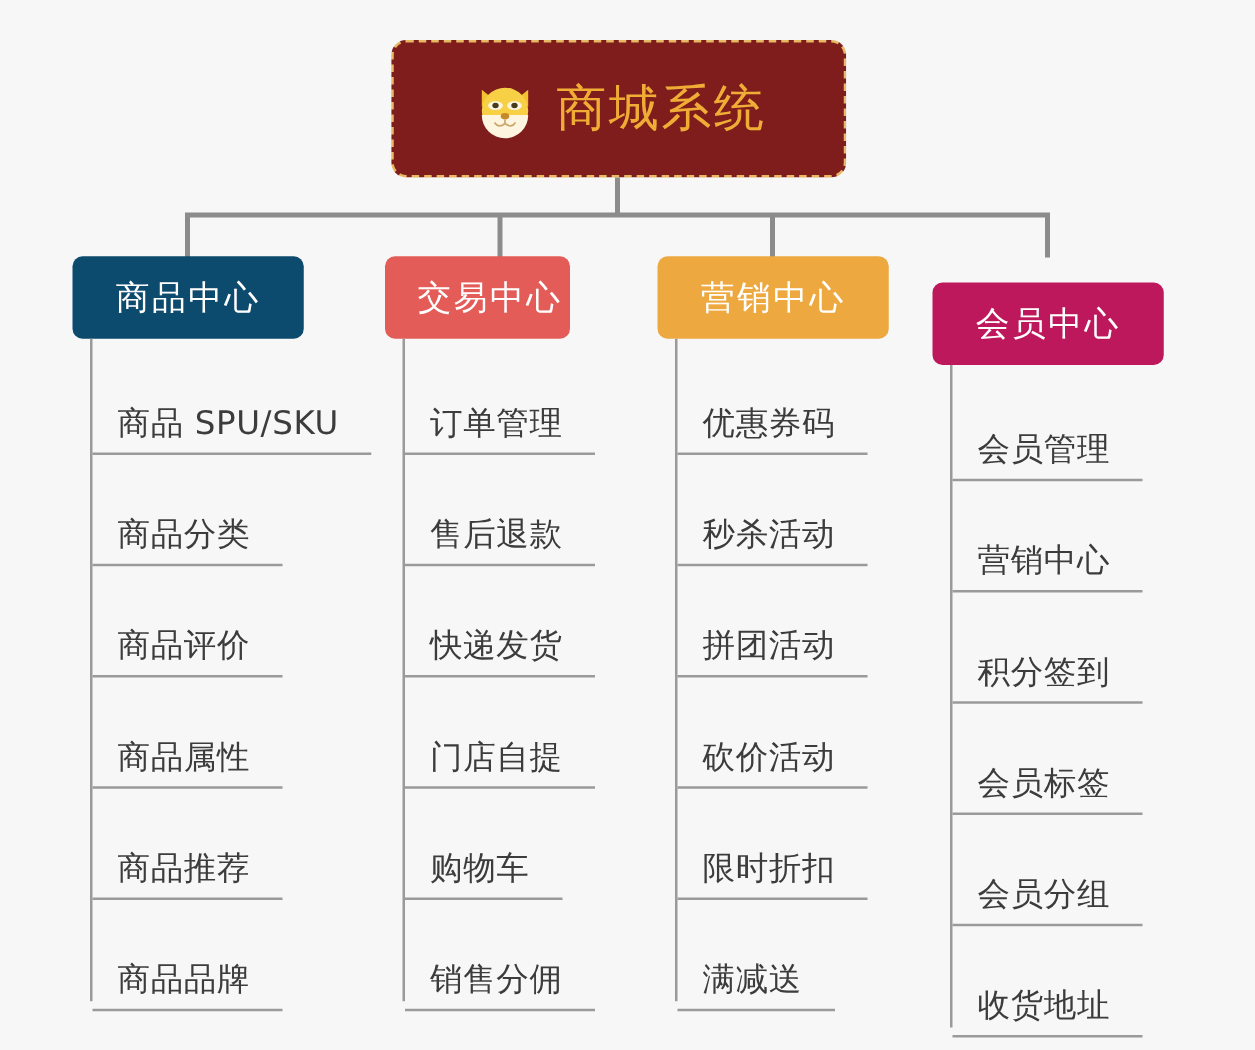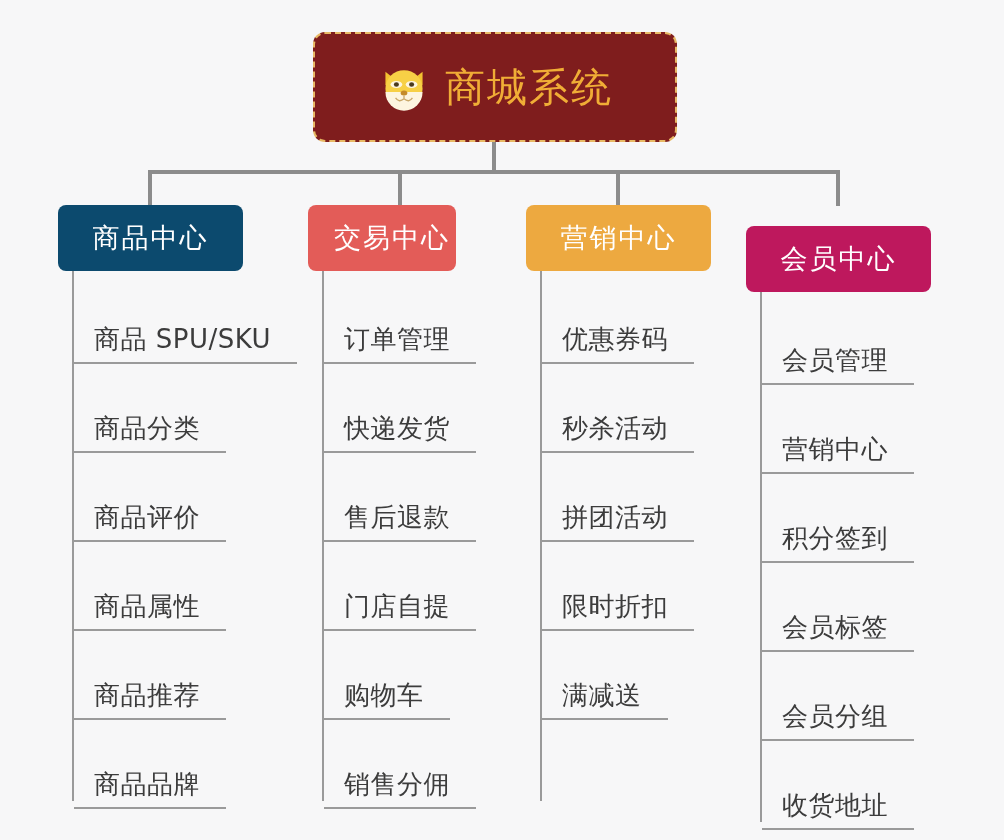--- a/index.html
+++ b/index.html
@@ -196,24 +196,24 @@
 
   <div class="branch" id="branch-1">
     <div class="branch-header" style="background: rgb(227, 92, 88);">
       <span>交易中心</span>
     </div>
     <div class="branch-items">
       <div class="leaf">
           <span class="leaf-inner">订单管理</span>
         </div>
       <div class="leaf">
+          <span class="leaf-inner">售后退款</span>
+        </div>
+      <div class="leaf">
           <span class="leaf-inner">快递发货</span>
-        </div>
-      <div class="leaf">
-          <span class="leaf-inner">售后退款</span>
         </div>
       <div class="leaf">
           <span class="leaf-inner">门店自提</span>
         </div>
       <div class="leaf">
           <span class="leaf-inner">购物车</span>
         </div>
       <div class="leaf">
           <span class="leaf-inner">销售分佣</span>
         </div>
@@ -228,20 +228,23 @@
       <div class="leaf">
           <span class="leaf-inner">优惠券码</span>
         </div>
       <div class="leaf">
           <span class="leaf-inner">秒杀活动</span>
         </div>
       <div class="leaf">
           <span class="leaf-inner">拼团活动</span>
         </div>
       <div class="leaf">
+          <span class="leaf-inner">砍价活动</span>
+        </div>
+      <div class="leaf">
           <span class="leaf-inner">限时折扣</span>
         </div>
       <div class="leaf">
           <span class="leaf-inner">满减送</span>
         </div>
     </div>
   </div>
 
   <div class="branch" id="branch-3">
     <div class="branch-header" style="background: #be185d; margin-top: 21px;">

